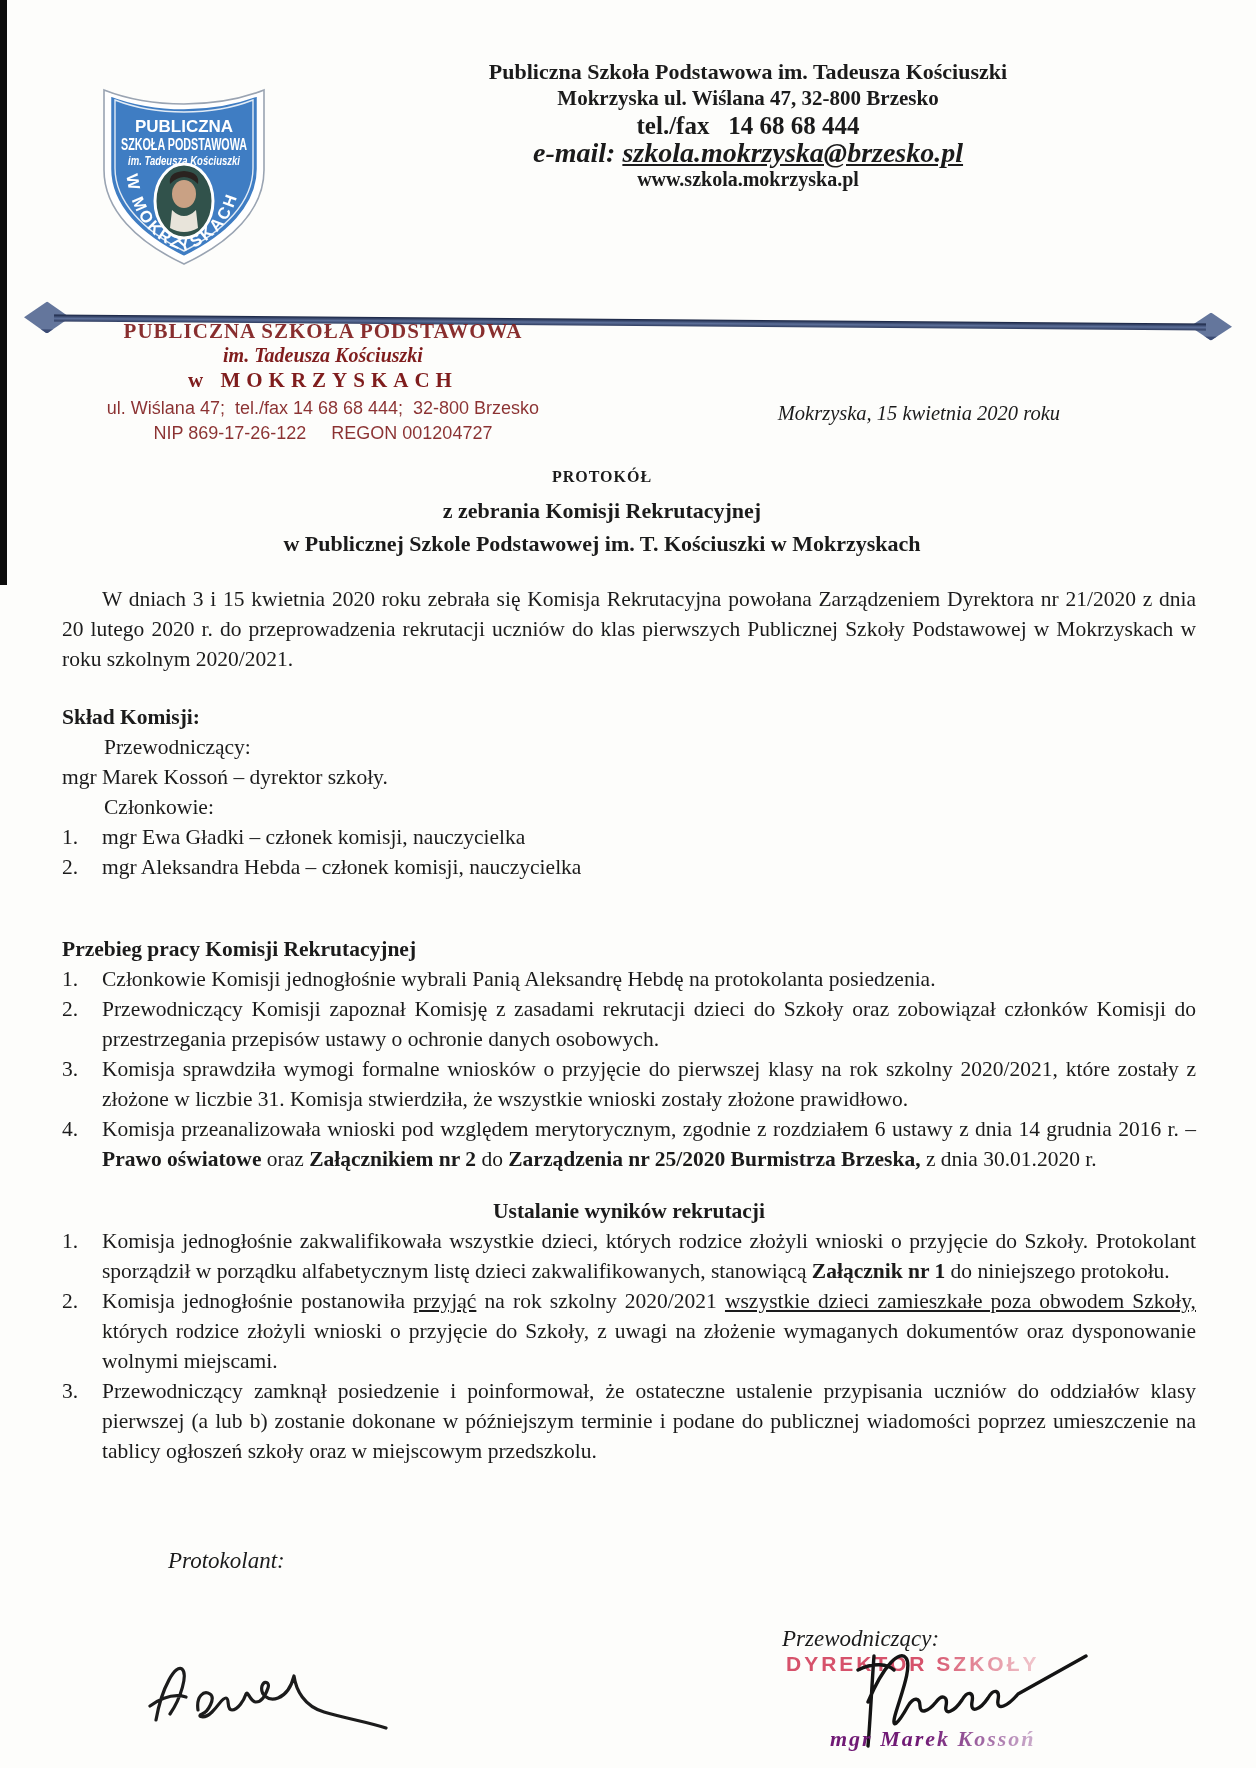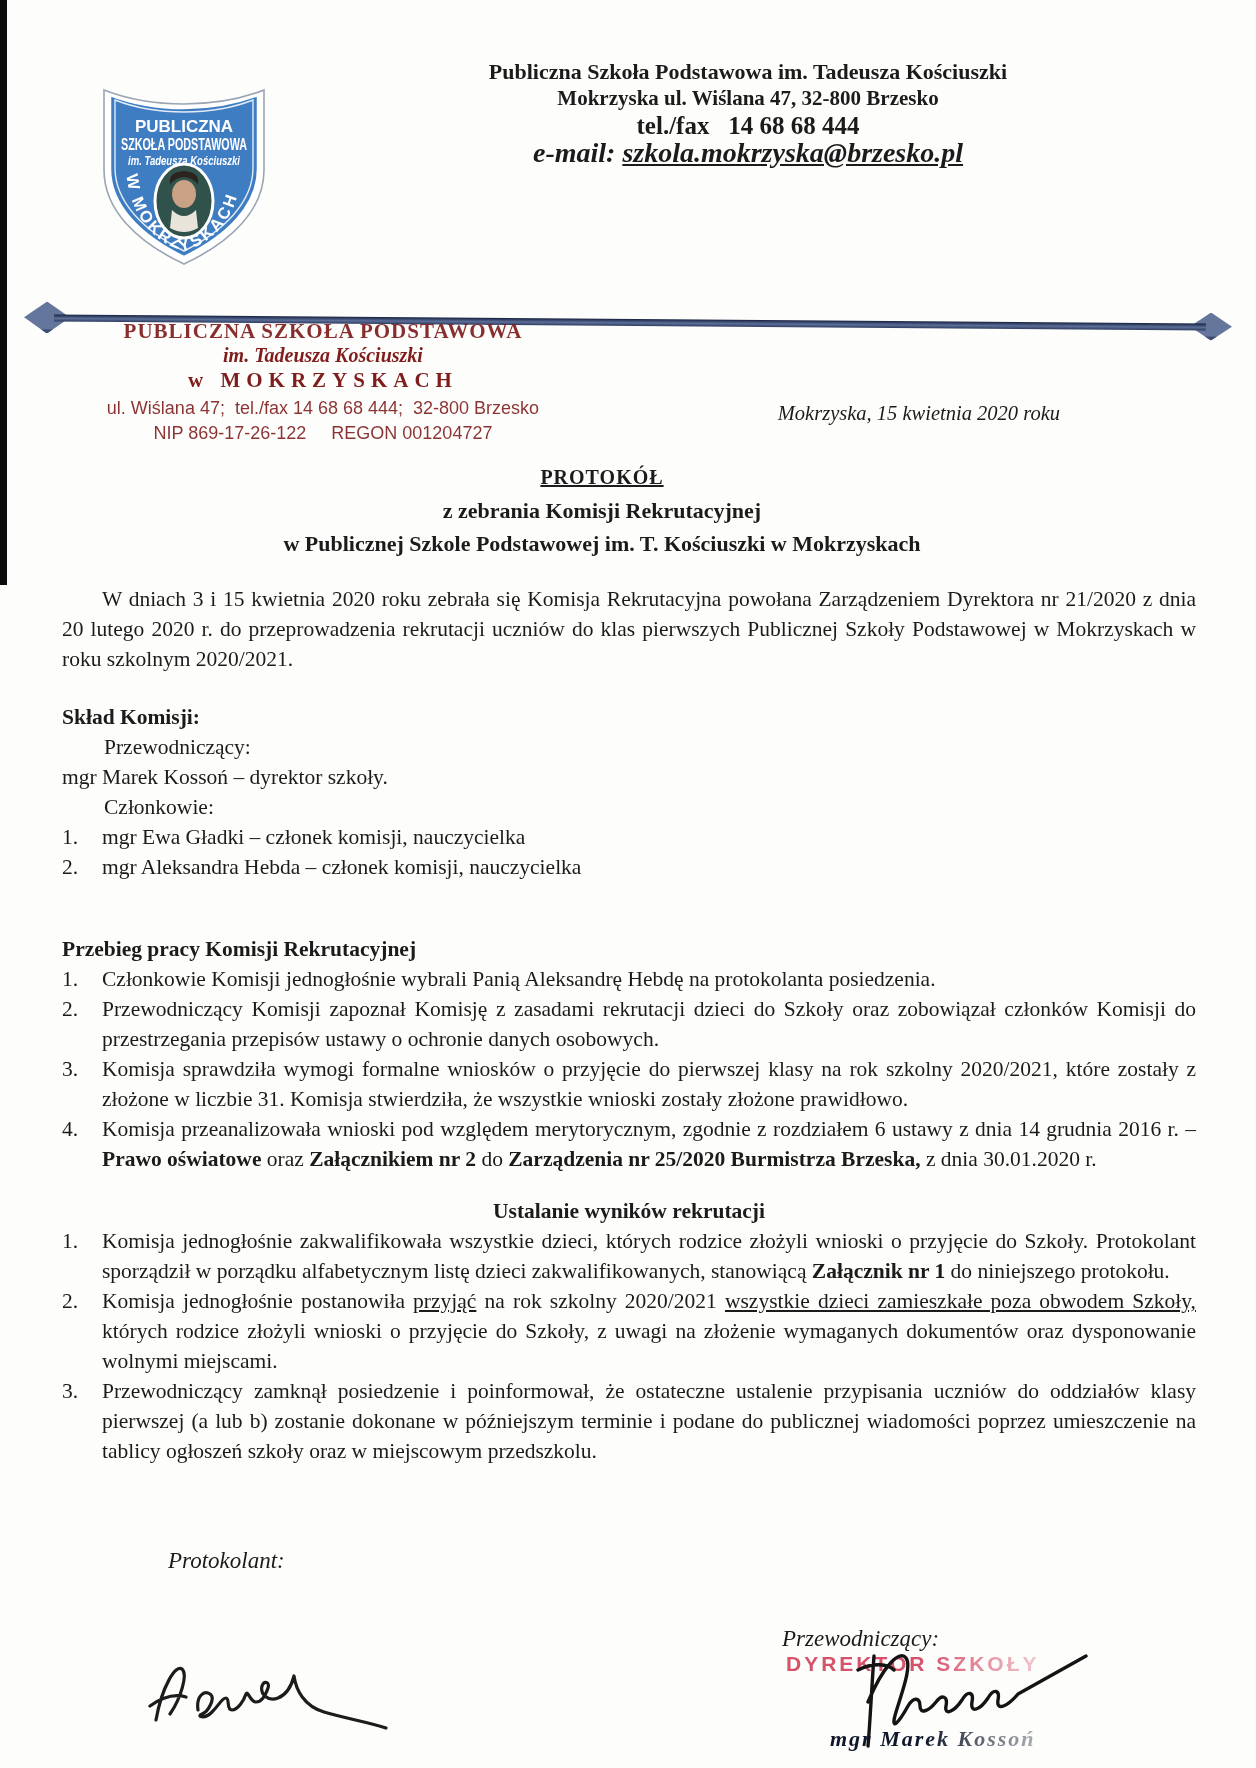--- a/index.html
+++ b/index.html
@@ -37,21 +37,21 @@
   .stamp .s2{font-size:20px;font-weight:bold;font-style:italic;margin-top:1px;}
   .stamp .s3{font-size:21px;font-weight:bold;letter-spacing:6px;margin-top:2px;}
   .stamp .s4{font-family:"Liberation Sans",sans-serif;font-size:18px;margin-top:5px;white-space:pre-wrap;opacity:.9;}
   .stamp .s5{font-family:"Liberation Sans",sans-serif;font-size:18px;margin-top:2px;white-space:pre-wrap;opacity:.9;}
 
   .dateline{position:absolute;right:196px;top:402px;font-style:italic;font-size:20.5px;}
 
   
   .doc{position:absolute;left:62px;top:452px;width:1134px;font-size:21.5px;line-height:30px;}
   .title-block{text-align:center;width:1080px;padding-top:8px;}
-  .title-block .t1{font-size:20px;font-weight:bold;letter-spacing:1px;line-height:34px;text-decoration:underline;}
+  .title-block .t1{font-size:16px;font-weight:bold;letter-spacing:1px;line-height:34px;}
   .title-block .t2,.title-block .t3{font-size:22px;font-weight:bold;line-height:33px;}
   .intro{margin-top:24px;text-align:justify;text-indent:40px;}
   .sec-title{font-weight:bold;}
   .sec-title.sklad{margin-top:28px;}
   .sec-title.przebieg{margin-top:52px;}
   .sec-title.ustalanie{margin-top:22px;text-align:center;}
   .plain-line{white-space:pre-wrap;}
   .plain-line.ind{padding-left:42px;}
   .num-item{display:flex;}
   .num-item .num{flex:none;width:40px;}
@@ -99,20 +99,21 @@
         <textPath href="#arcPath" xlink:href="#arcPath" startOffset="4%">W MOKRZYSKACH</textPath>
       </text>
     </svg>
   </div>
 
   <div class="hdr">
     <div class="l1">Publiczna Szkoła Podstawowa im. Tadeusza Kościuszki</div>
     <div class="l2">Mokrzyska ul. Wiślana 47, 32-800 Brzesko</div>
     <div class="l3">tel./fax   14 68 68 444</div>
     <div class="l4"><span>e-mail: </span><span class="mail">szkola.mokrzyska@brzesko.pl</span></div>
+    <div class="l5">www.szkola.mokrzyska.pl</div>
   </div>
 
   <div class="divider">
     <div class="diamond"></div>
     <div class="rule"></div>
     <div class="diamond right"></div>
   </div>
 
   <div class="stamp" style="color:#7f1d1d">
     <div class="s1">PUBLICZNA SZKOŁA PODSTAWOWA</div>
@@ -192,15 +193,15 @@
 
   <div class="sig-label sig-right-label">Przewodniczący:</div>
   <div class="stamp2-title" style="color:#d6526b">DYREKTOR SZKOŁY</div>
   <svg class="sig-svg sig-right-svg" width="360" height="130" viewBox="0 0 360 130">
     <path d="M32,40 C48,32 62,34 68,40 M48,26 C46,52 44,94 42,116
              M42,72 C58,34 74,20 80,28 C86,36 76,62 70,82 C64,102 72,94 82,76
              C88,66 94,68 94,76 C94,84 102,82 110,72 C116,64 122,66 120,76
              C118,86 128,82 136,70 C142,60 148,62 146,72 C144,84 154,80 162,68
              C168,58 174,60 172,70 C170,82 182,76 192,64 L260,26" fill="none" stroke="#141414" stroke-width="3.4" stroke-linecap="round" stroke-linejoin="round"></path>
   </svg>
-  <div class="stamp2-name" style="color:#0f172a">mgr Marek Kossoń</div>
+  <div class="stamp2-name" style="color:#701a75">mgr Marek Kossoń</div>
 
 </div>
 
 </body></html>

